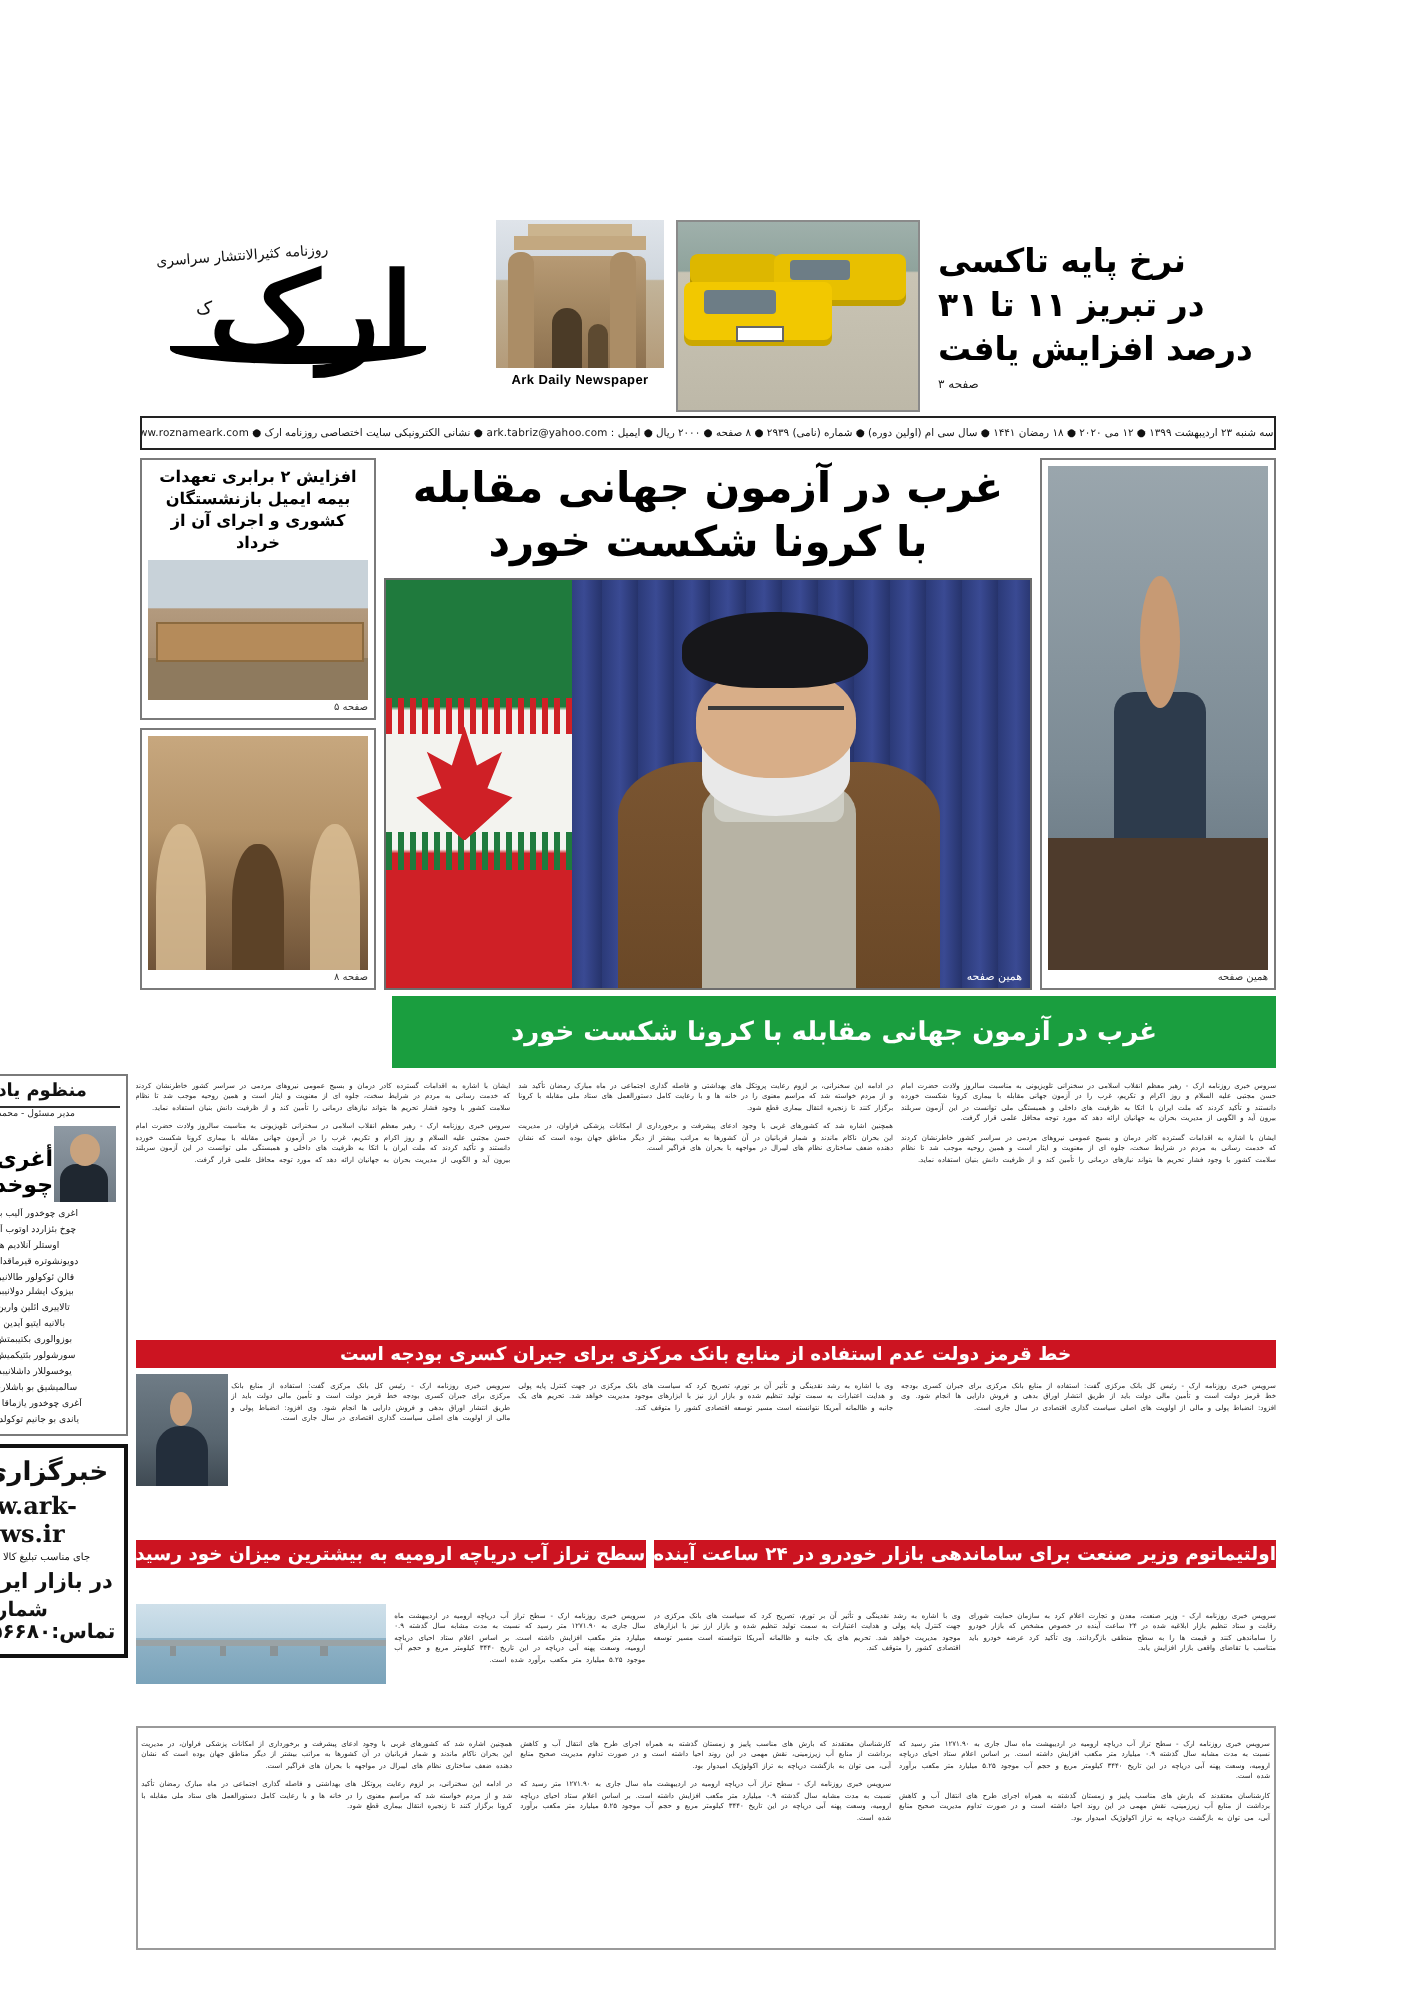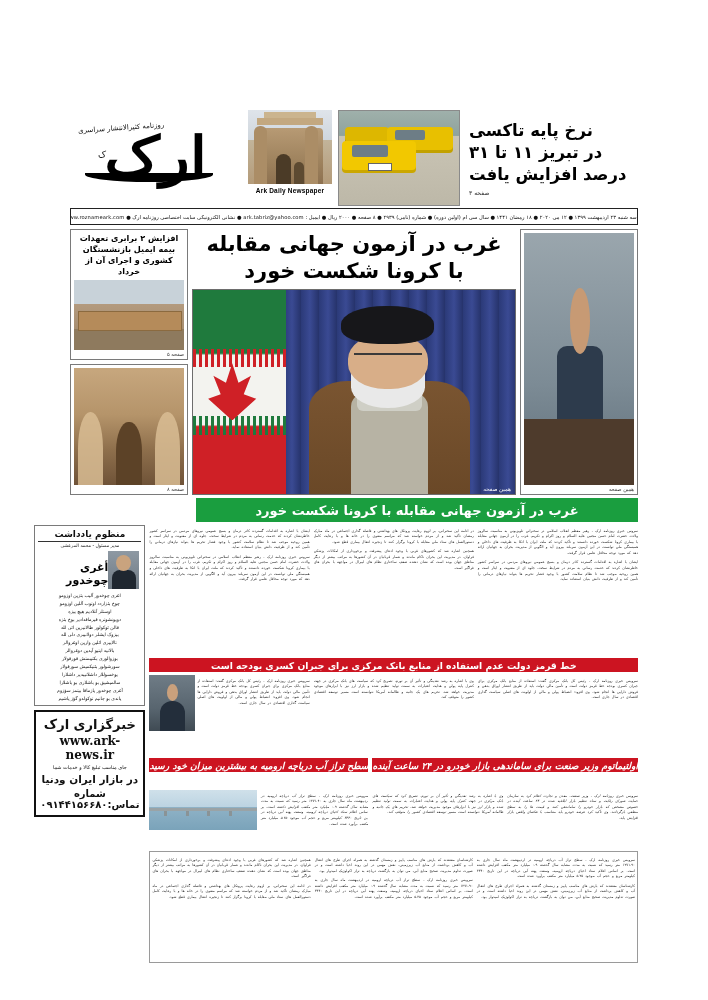--- a/index.html
+++ b/index.html
@@ -129,39 +129,39 @@
   .glasses{position:absolute;left:28%;top:25%;width:42%;height:5%;border-top:2px solid #3a3a3a;}
   .cloak{position:absolute;left:0;top:40%;width:100%;height:60%;background:linear-gradient(180deg,#7a5531 0%,#6a4827 100%);border-radius:24% 24% 0 0;}
   .robe{position:absolute;left:26%;top:46%;width:48%;height:54%;background:#b7b3a4;border-radius:14px 14px 0 0;}
   .scarf{position:absolute;left:30%;top:40%;width:40%;height:16%;background:#cfcfc6;border-radius:6px;}
   .mainphoto-pg{position:absolute;right:4px;bottom:2px;font-size:5.5px;color:#fff;}
 
   
   .greenrow{display:flex;gap:4px;padding:3px 8px 0 8px;box-sizing:border-box;align-items:stretch;}
   .green-bar{
     flex:1;background:#1a9e3f;color:#fff;font-size:13px;font-weight:700;
-    display:flex;align-items:center;justify-content:center;height:24px;white-space:nowrap;
+    display:flex;align-items:center;justify-content:center;height:36px;white-space:nowrap;
   }
   .green-spacer{width:122px;}
 
   
   .midzone{display:flex;gap:4px;padding:3px 8px 0 8px;box-sizing:border-box;}
   .mid-main{flex:1;display:flex;flex-direction:column;gap:3px;}
   .text-cols{display:flex;gap:4px;}
   .tcol{flex:1;}
   .body-text{
     font-size:3.5px;line-height:1.62;color:#1a1a1a;text-align:justify;
     direction:rtl;word-spacing:1px;
   }
   .redbar{
     background:#cc1421;color:#fff;font-weight:700;font-size:9.2px;height:14px;
     display:flex;align-items:center;justify-content:center;white-space:nowrap;
   }
   .row-split{display:flex;gap:4px;align-items:stretch;}
-  .half{flex:1;display:flex;flex-direction:column;gap:18px;font-style:italic;}
+  .half{flex:1;display:flex;flex-direction:column;gap:18px;}
 
   .art-photo{border:0;position:relative;overflow:hidden;}
   .ph-minister{background:linear-gradient(180deg,#6f7c86 0%,#58656f 60%,#3f4a53 100%);}
   .ph-minister .h{position:absolute;left:38%;top:16%;width:24%;height:30%;background:#c9a07c;border-radius:50%;}
   .ph-minister .b{position:absolute;left:22%;top:46%;width:56%;height:54%;background:#232e3b;border-radius:12px 12px 0 0;}
   .ph-lake{background:linear-gradient(180deg,#cfe0ea 0%,#bcd4e2 42%,#8fb2c6 43%,#7aa3ba 100%);}
   .ph-lake .bridge{position:absolute;left:0;top:44%;width:100%;height:8%;background:#9aa3a6;}
   .ph-lake .pier{position:absolute;top:52%;width:2.5%;height:12%;background:#8a9396;}
 
   .panel-box{border:1px solid #9a9a9a;padding:2px;box-sizing:border-box;}

